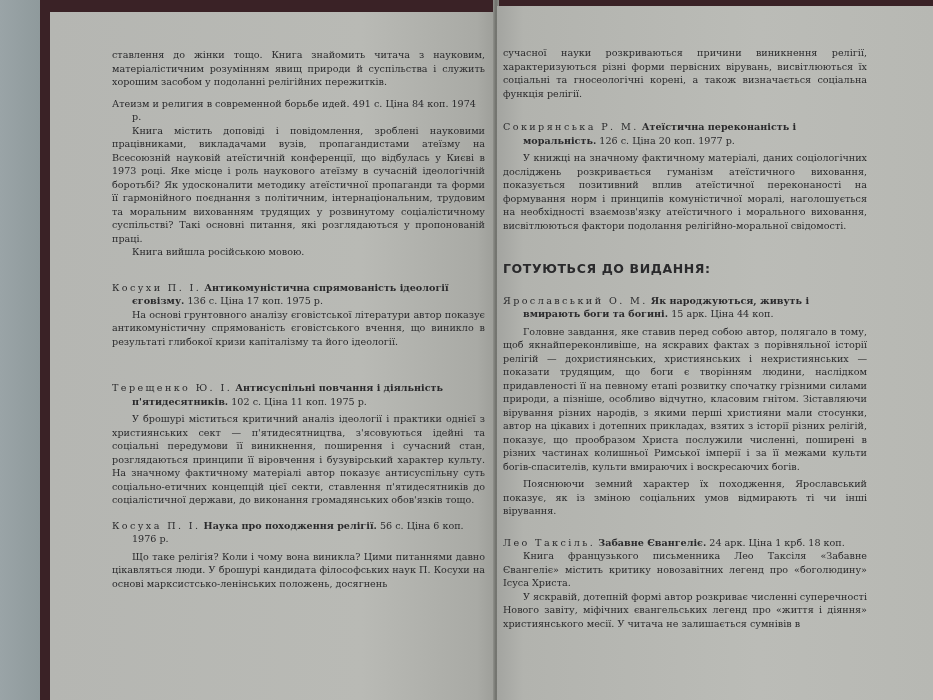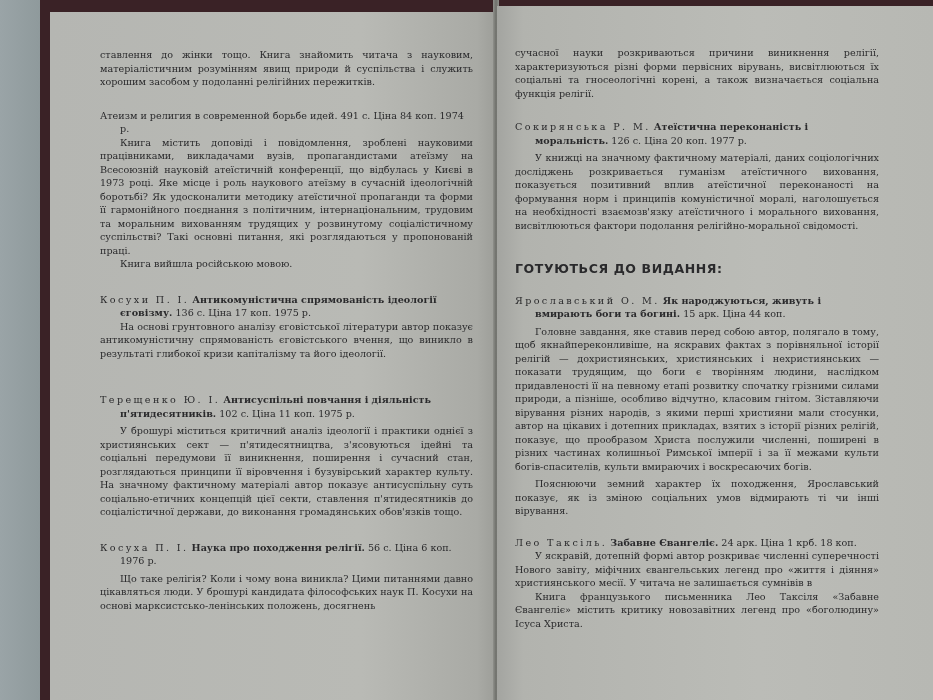--- a/index.html
+++ b/index.html
@@ -27,22 +27,22 @@
     }
     .page.right {
       left: 497px; width: 436px; top: 6px;
       background: linear-gradient(90deg, #a3a4a0 0%, #b2b3ae 6%, #bbbcb7 60%, #b7b8b3 100%);
     }
     .gutter {
       position: absolute; left: 493px; top: 0; width: 6px; height: 700px;
       background: linear-gradient(90deg, #8f908b, #6f706b, #8f908b);
     }
     .col { position: absolute; top: 0; }
-    .left .col { left: 50px; width: 373px; }
-    .right .col { left: 18px; width: 364px; }
+    .left .col { left: 62px; width: 373px; }
+    .right .col { left: 6px; width: 364px; }
     p { margin: 0; text-align: justify; }
     .indent { text-indent: 20px; }
     .entry { margin-top: 14px; }
     .head { text-indent: -20px; padding-left: 20px; text-align: left; }
     .author { letter-spacing: 2.4px; }
     .title { font-weight: bold; }
     .section-title {
       font-family: "DejaVu Sans", sans-serif; font-weight: bold;
       font-size: 12.5px; text-align: left; letter-spacing: 0.6px;
       margin: 30px 0 6px 0;
@@ -51,21 +51,21 @@
 </head>
 <body>
 
 <div class="backdrop"></div>
 <div class="cover"></div>
 
 <div class="page left">
   <div class="col" style="top:36px;">
     <p>ставлення до жінки тощо. Книга знайомить читача з науковим, матеріалістичним розумінням явищ природи й суспільства і служить хорошим засобом у подоланні релігійних пережитків.</p>
 
-    <div class="entry" style="margin-top:20px;">
+    <div class="entry" style="margin-top:8px;">
       <p class="head">
         <span class="title" style="font-weight:normal;">Атеизм и религия в современной борьбе идей.</span>
         <span>491 с. Ціна 84 коп. 1974 р.</span>
       </p>
       <p class="indent">Книга містить доповіді і повідомлення, зроблені науковими працівниками, викладачами вузів, пропагандистами атеїзму на Всесоюзній науковій атеїстичній конференції, що відбулась у Києві в 1973 році. Яке місце і роль наукового атеїзму в сучасній ідеологічній боротьбі? Як удосконалити методику атеїстичної пропаганди та форми її гармонійного поєднання з політичним, інтернаціональним, трудовим та моральним вихованням трудящих у розвинутому соціалістичному суспільстві? Такі основні питання, які розглядаються у пропонованій праці.</p>
       <p class="indent">Книга вийшла російською мовою.</p>
     </div>
 
     <div class="entry" style="margin-top:22px;">
       <p class="head">
@@ -78,21 +78,21 @@
 
     <div class="entry" style="margin-top:33px;">
       <p class="head">
         <span class="author">Терещенко Ю. І.</span>
         <span class="title">Антисуспільні повчання і діяльність п'ятидесятників.</span>
         <span>102 с. Ціна 11 коп. 1975 р.</span>
       </p>
       <p class="indent" style="margin-top:4px;">У брошурі міститься критичний аналіз ідеології і практики однієї з християнських сект — п'ятидесятництва, з'ясовуються ідейні та соціальні передумови її виникнення, поширення і сучасний стан, розглядаються принципи її віровчення і бузувірський характер культу. На значному фактичному матеріалі автор показує антисуспільну суть соціально-етичних концепцій цієї секти, ставлення п'ятидесятників до соціалістичної держави, до виконання громадянських обов'язків тощо.</p>
     </div>
 
-    <div class="entry" style="margin-top:22px;">
+    <div class="entry" style="margin-top:12px;">
       <p class="head">
         <span class="author">Косуха П. І.</span>
         <span class="title">Наука про походження релігії.</span>
         <span>56 с. Ціна 6 коп. 1976 р.</span>
       </p>
       <p class="indent" style="margin-top:4px;">Що таке релігія? Коли і чому вона виникла? Цими питаннями давно цікавляться люди. У брошурі кандидата філософських наук П. Косухи на основі марксистсько-ленінських положень, досягнень</p>
     </div>
   </div>
 </div>
 
@@ -122,17 +122,17 @@
       <p class="indent" style="margin-top:4px;">Головне завдання, яке ставив перед собою автор, полягало в тому, щоб якнайпереконливіше, на яскравих фактах з порівняльної історії релігій — дохристиянських, християнських і нехристиянських — показати трудящим, що боги є творінням людини, наслідком придавленості її на певному етапі розвитку спочатку грізними силами природи, а пізніше, особливо відчутно, класовим гнітом. Зіставляючи вірування різних народів, з якими перші християни мали стосунки, автор на цікавих і дотепних прикладах, взятих з історії різних релігій, показує, що прообразом Христа послужили численні, поширені в різних частинах колишньої Римської імперії і за її межами культи богів-спасителів, культи вмираючих і воскресаючих богів.</p>
       <p class="indent" style="margin-top:4px;">Пояснюючи земний характер їх походження, Ярославський показує, як із зміною соціальних умов відмирають ті чи інші вірування.</p>
     </div>
 
     <div class="entry" style="margin-top:18px;">
       <p class="head">
         <span class="author">Лео Таксіль.</span>
         <span class="title">Забавне Євангеліє.</span>
         <span>24 арк. Ціна 1 крб. 18 коп.</span>
       </p>
+      <p class="indent">Книга французького письменника Лео Таксіля «Забавне Євангеліє» містить критику новозавітних легенд про «боголюдину» Ісуса Христа.</p>
       <p class="indent">У яскравій, дотепній формі автор розкриває численні суперечності Нового завіту, міфічних євангельських легенд про «життя і діяння» християнського месії. У читача не залишається сумнівів в</p>
-      <p class="indent">Книга французького письменника Лео Таксіля «Забавне Євангеліє» містить критику новозавітних легенд про «боголюдину» Ісуса Христа.</p>
     </div>
   </div>
 </div>
 
 </body></html>

